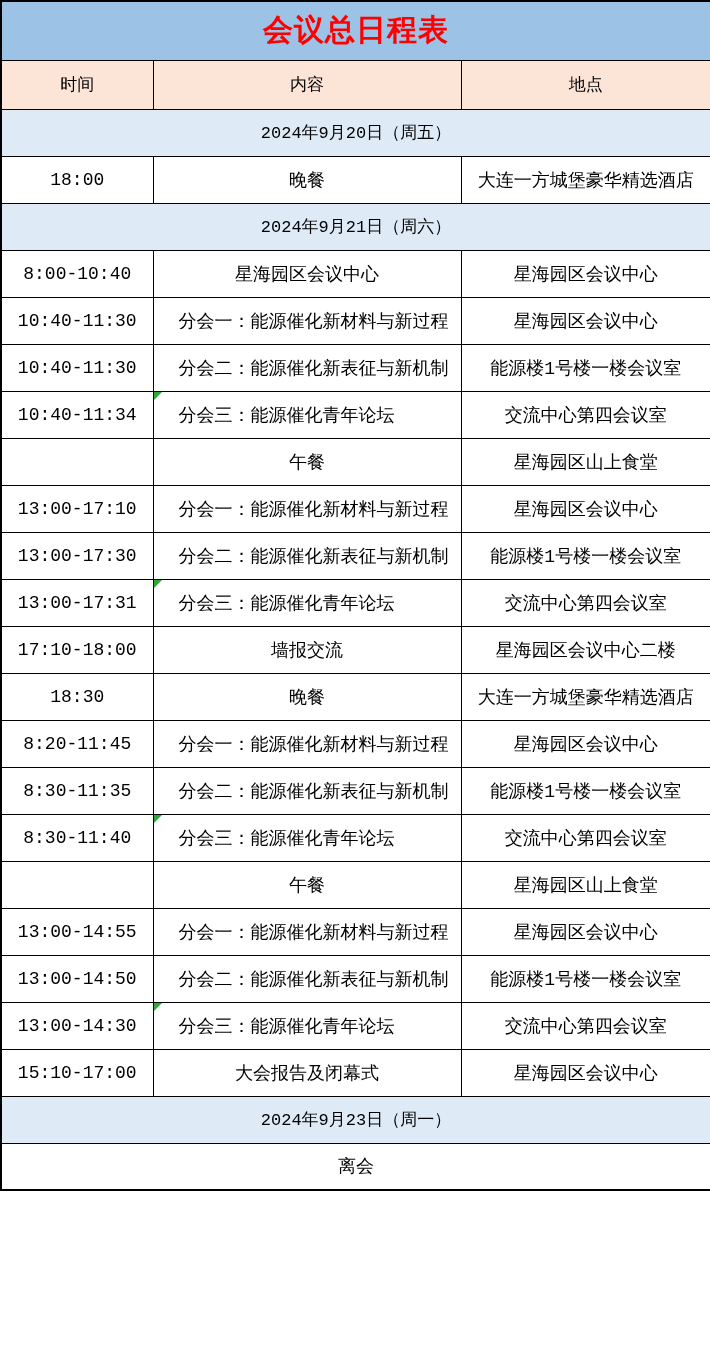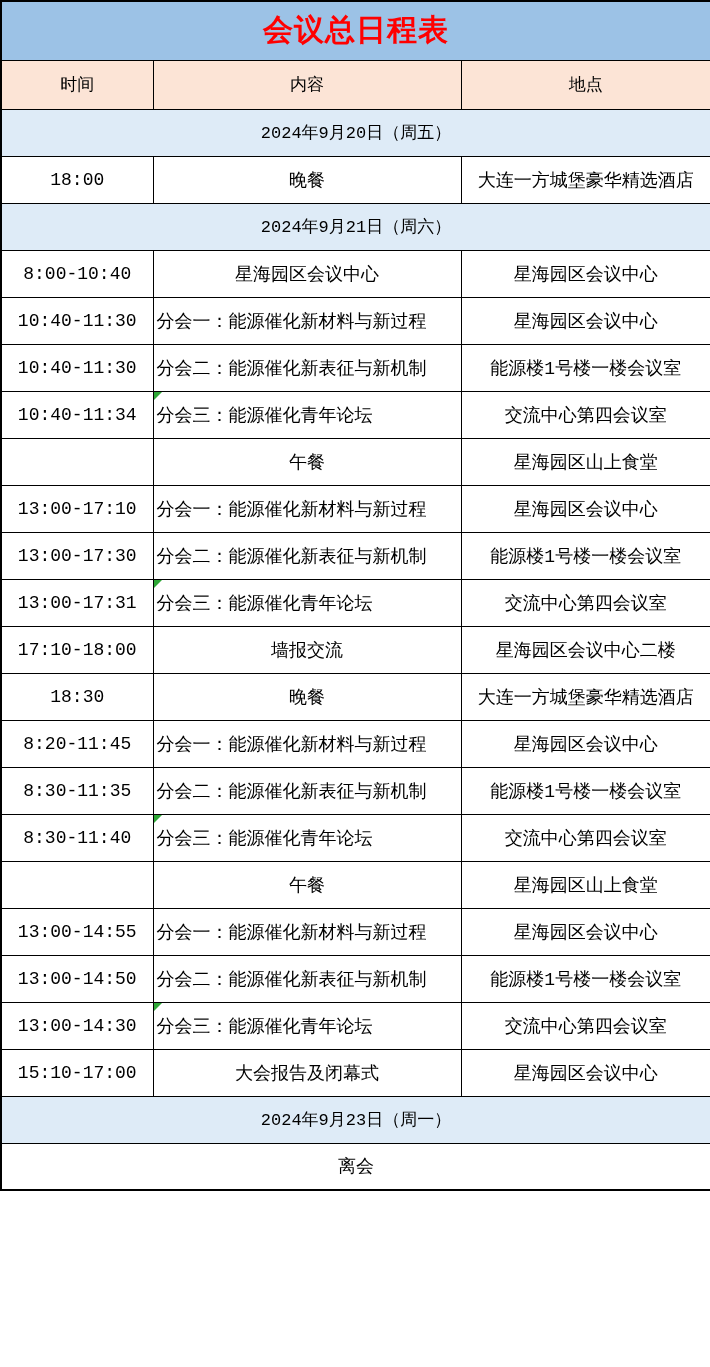--- a/index.html
+++ b/index.html
@@ -67,21 +67,21 @@
     font-size: 18px;
   }
   tr.span-row td {
     height: 47px;
     background: var(--row-bg);
     font-size: 18px;
   }
   td.content-cell { position: relative; }
   td.content-cell.align-left {
     text-align: left;
-    padding-left: 3px;
+    padding-left: 25px;
   }
   .corner-marker {
     position: absolute;
     top: 0;
     left: 0;
     width: 0;
     height: 0;
     border-top: 8px solid var(--marker-green);
     border-right: 8px solid transparent;
   }

